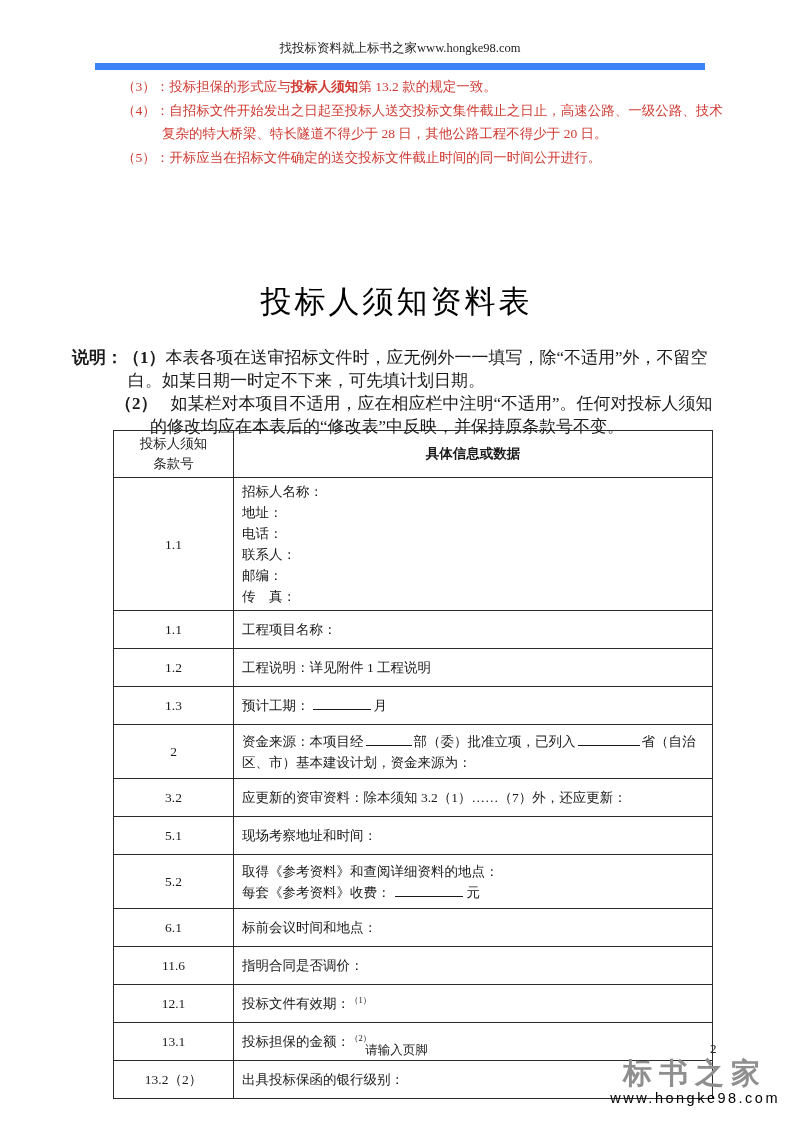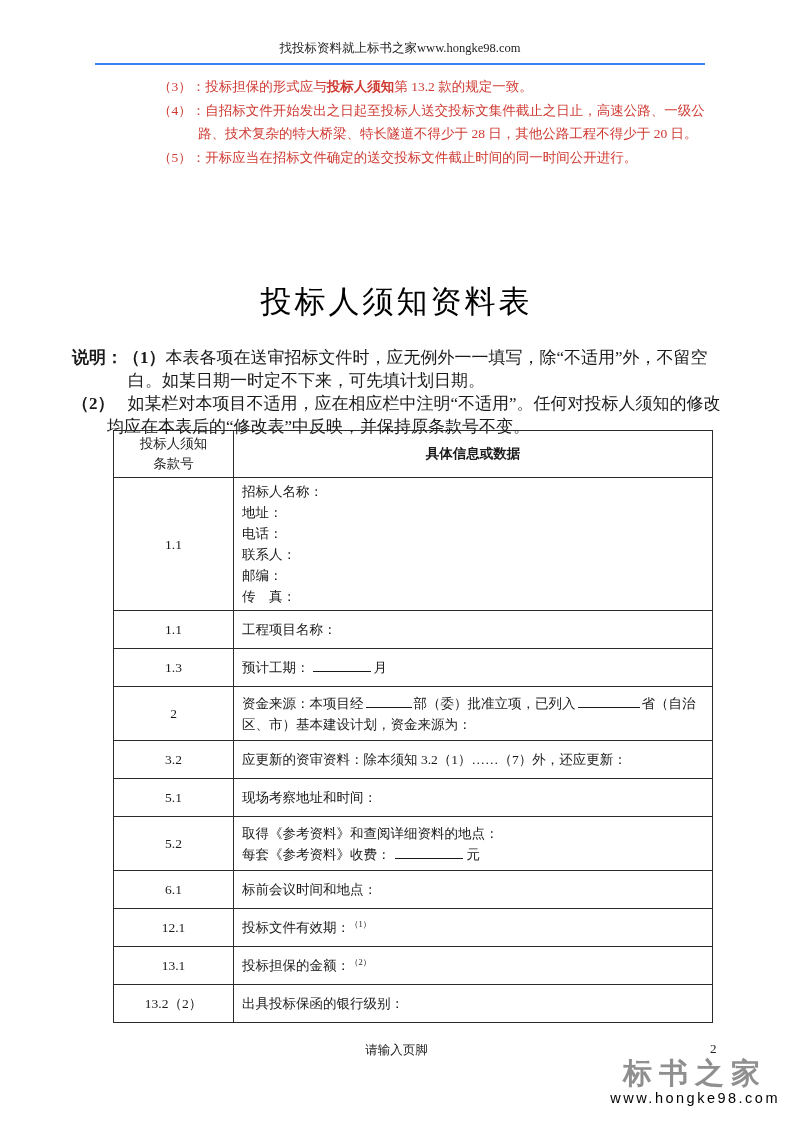--- a/index.html
+++ b/index.html
@@ -5,41 +5,41 @@
   html,body{margin:0;padding:0;background:#ffffff;}
   body{
     width:793px;height:1122px;position:relative;overflow:hidden;
     font-family:"Liberation Serif","DejaVu Serif",serif;
     color:#1a1a1a;
   }
   
   .doc-header{
     position:absolute;top:40px;left:95px;width:610px;
     text-align:center;font-size:12.5px;color:#222;
-    padding-bottom:6px;border-bottom:2px solid #3b82f6;
+    padding-bottom:6px;border-bottom:7px solid #3b82f6;
   }
   
   .notes{
     position:absolute;top:75px;left:122px;right:62px;
-    font-size:13.5px;line-height:23.5px;color:#cf3a32;margin-left:36px;
+    font-size:13.5px;line-height:23.5px;color:#cf3a32;
   }
   .note{padding-left:40px;text-indent:-40px;}
   .note b{font-weight:bold;}
   
   .doc-title{
     position:absolute;top:281px;left:0;width:100%;
     text-align:center;font-size:31px;letter-spacing:3px;color:#000000;
   }
   
   .instructions{
     position:absolute;top:347px;left:72px;width:652px;
     font-size:17px;line-height:22.5px;color:#1a1a1a;
   }
   .instr-1{padding-left:56px;text-indent:-56px;}
-  .instr-2{padding-left:35px;text-indent:-35px;margin-top:1px;}
+  .instr-2{margin-left:43px;padding-left:35px;text-indent:-35px;margin-top:1px;}
   .instr-label{font-weight:bold;}
   .instr-2 .instr-label{margin-right:13px;}
   
   .data-table{
     position:absolute;top:430px;left:113px;
     border-collapse:collapse;table-layout:fixed;
     font-size:13.5px;color:#1a1a1a;
   }
   .data-table td{
     border:1.5px solid #2a2a2a;vertical-align:middle;
@@ -128,20 +128,24 @@
         <span>传　真：</span>
       </div>
     </td>
   </tr>
 
   <tr class="row-default">
     <td class="col-clause">1.1</td>
     <td class="col-info">工程项目名称：</td>
   </tr>
 
+  <tr class="row-default">
+    <td class="col-clause">1.2</td>
+    <td class="col-info">工程说明：详见附件 1 工程说明</td>
+  </tr>
 
   <tr class="row-default">
     <td class="col-clause">1.3</td>
     <td class="col-info"><span>预计工期：</span><span class="blank blank-58"></span><span>月</span></td>
   </tr>
 
   <tr class="row-two">
     <td class="col-clause">2</td>
     <td class="col-info"><span>资金来源：本项目经</span><span class="blank blank-46"></span><span>部（委）批准立项，已列入</span><span class="blank blank-62"></span><span>省（自治区、市）基本建设计划，资金来源为：</span></td>
   </tr>
@@ -162,20 +166,24 @@
       <div>取得《参考资料》和查阅详细资料的地点：</div>
       <div><span>每套《参考资料》收费：</span><span class="blank blank-68"></span><span>元</span></div>
     </td>
   </tr>
 
   <tr class="row-default">
     <td class="col-clause">6.1</td>
     <td class="col-info">标前会议时间和地点：</td>
   </tr>
 
+  <tr class="row-default">
+    <td class="col-clause">11.6</td>
+    <td class="col-info">指明合同是否调价：</td>
+  </tr>
 
   <tr class="row-default">
     <td class="col-clause">12.1</td>
     <td class="col-info"><span>投标文件有效期：</span><sup class="fn">（1）</sup></td>
   </tr>
 
   <tr class="row-default">
     <td class="col-clause">13.1</td>
     <td class="col-info"><span>投标担保的金额：</span><sup class="fn">（2）</sup></td>
   </tr>

